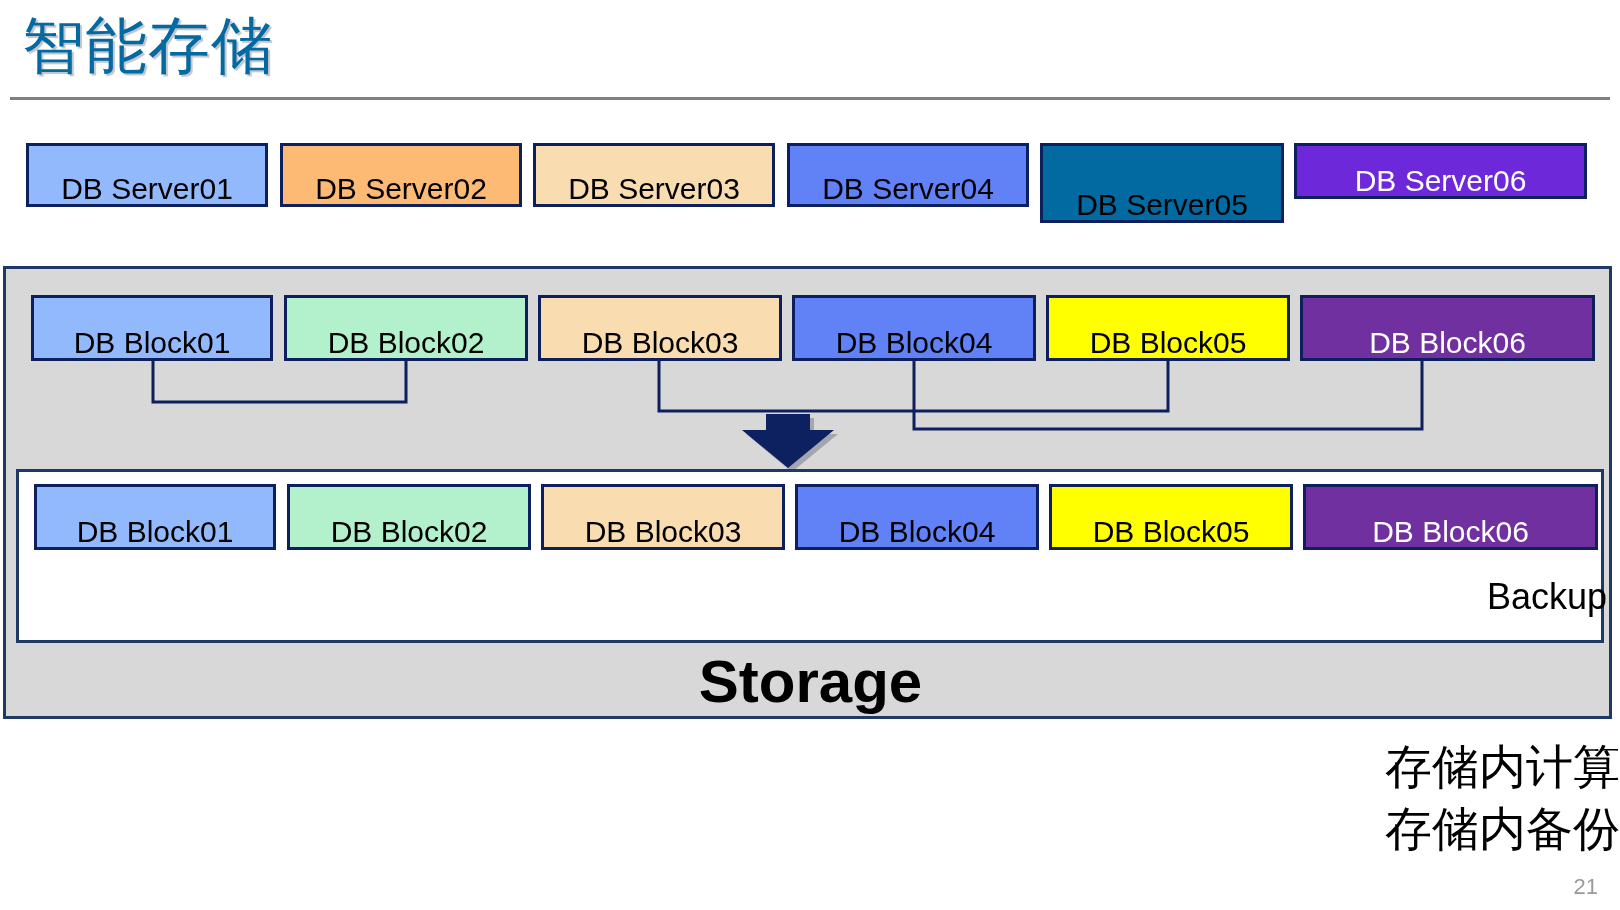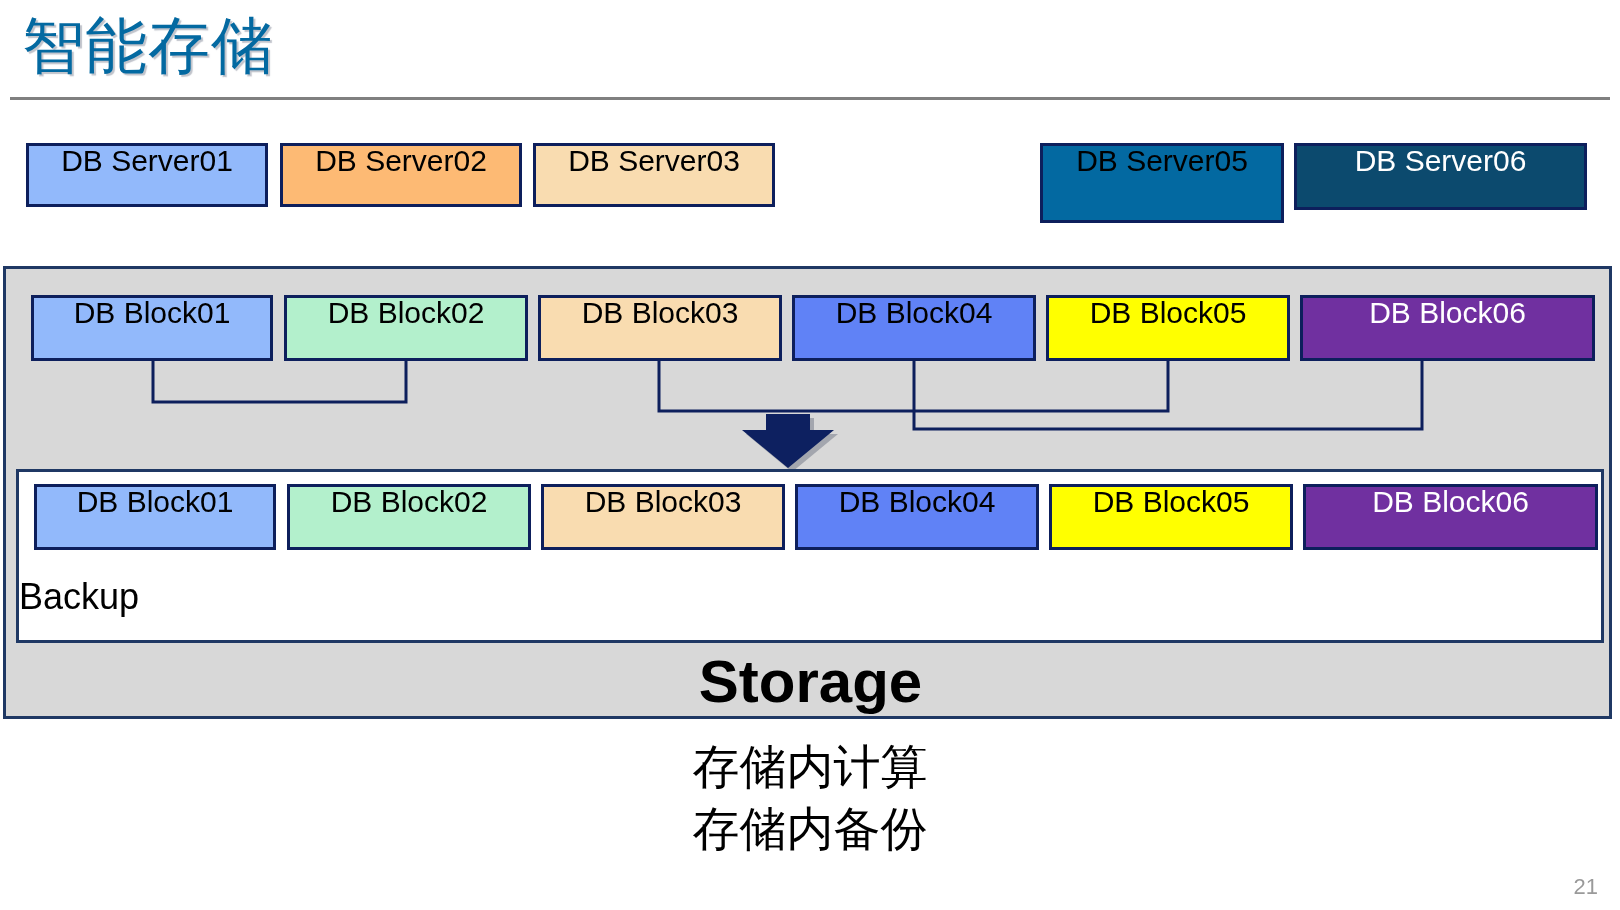--- a/index.html
+++ b/index.html
@@ -36,21 +36,21 @@
     height: 3px;
     background: #808080;
   }
 
   
   .cbox {
     position: absolute;
     box-sizing: border-box;
     border: 3px solid #15803d;
     display: flex;
-    align-items: flex-start;
+    align-items: flex-end;
     justify-content: center;
     font-size: 30px;
     line-height: 1;
     color: #000000;
     white-space: nowrap;
   }
 
   
   #server-row { position: absolute; left: 0; top: 0; width: 1620px; height: 910px; }
 
@@ -85,21 +85,21 @@
     height: 174px;
     box-sizing: border-box;
     background: #ffffff;
     border: 3px solid #1f3864;
   }
   #backup-label {
     position: absolute;
     left: 0;
     top: 104px;
     width: 1588px;
-    text-align: left;
+    text-align: right;
     font-size: 36px;
     color: #000000;
   }
 
   
   #storage-label {
     position: absolute;
     left: 0;
     top: 378px;
     width: 1609px;
@@ -108,21 +108,21 @@
     font-weight: bold;
     color: #000000;
   }
 
   
   #footer-text {
     position: absolute;
     left: 0;
     top: 736px;
     width: 1620px;
-    text-align: center;
+    text-align: right;
     font-size: 47px;
     line-height: 62px;
     color: #000000;
   }
 
   
   #page-number {
     position: absolute;
     right: 22px;
     bottom: 10px;
@@ -139,24 +139,27 @@
 <div id="server-row">
     <div class="cbox" style="left: 26px; top: 143px; width: 242px; height: 64px; background: rgb(146, 185, 251); color: rgb(0, 0, 0); border-color: rgb(13, 31, 92);">
       <span>DB Server01</span>
     </div>
     <div class="cbox" style="left: 280px; top: 143px; width: 242px; height: 64px; background: #fdba74; color: rgb(0, 0, 0); border-color: rgb(13, 31, 92);">
       <span>DB Server02</span>
     </div>
     <div class="cbox" style="left: 533px; top: 143px; width: 242px; height: 64px; background: rgb(249, 220, 176); color: rgb(0, 0, 0); border-color: rgb(13, 31, 92);">
       <span>DB Server03</span>
     </div>
+    <div class="cbox" style="left: 787px; top: 143px; width: 242px; height: 64px; background: rgb(96, 130, 246); color: rgb(0, 0, 0); border-color: rgb(13, 31, 92);">
+      <span>DB Server04</span>
+    </div>
     <div class="cbox" style="left: 1040px; top: 143px; width: 244px; height: 80px; background: #0369a1; color: rgb(0, 0, 0); border-color: rgb(13, 31, 92);">
       <span>DB Server05</span>
     </div>
-    <div class="cbox" style="left: 1294px; top: 143px; width: 293px; height: 67px; background: #0c4a6e; color: rgb(255, 255, 255); border-color: rgb(13, 31, 92);">
+    <div class="cbox" style="left: 1294px; top: 143px; width: 293px; height: 56px; background: #6d28d9; color: rgb(255, 255, 255); border-color: rgb(13, 31, 92);">
       <span>DB Server06</span>
     </div>
   </div>
 
 <div id="storage-container">
 
   <svg id="connectors" viewBox="0 0 1609 453" preserveAspectRatio="none">
       <path d="M 147 92 L 147 133 L 400 133 L 400 92" fill="none" stroke="#0d1f5c" stroke-width="3"></path>
       <path d="M 653 92 L 653 142 L 1162 142 L 1162 92" fill="none" stroke="#0d1f5c" stroke-width="3"></path>
       <path d="M 908 92 L 908 160 L 1416 160 L 1416 92" fill="none" stroke="#0d1f5c" stroke-width="3"></path>

